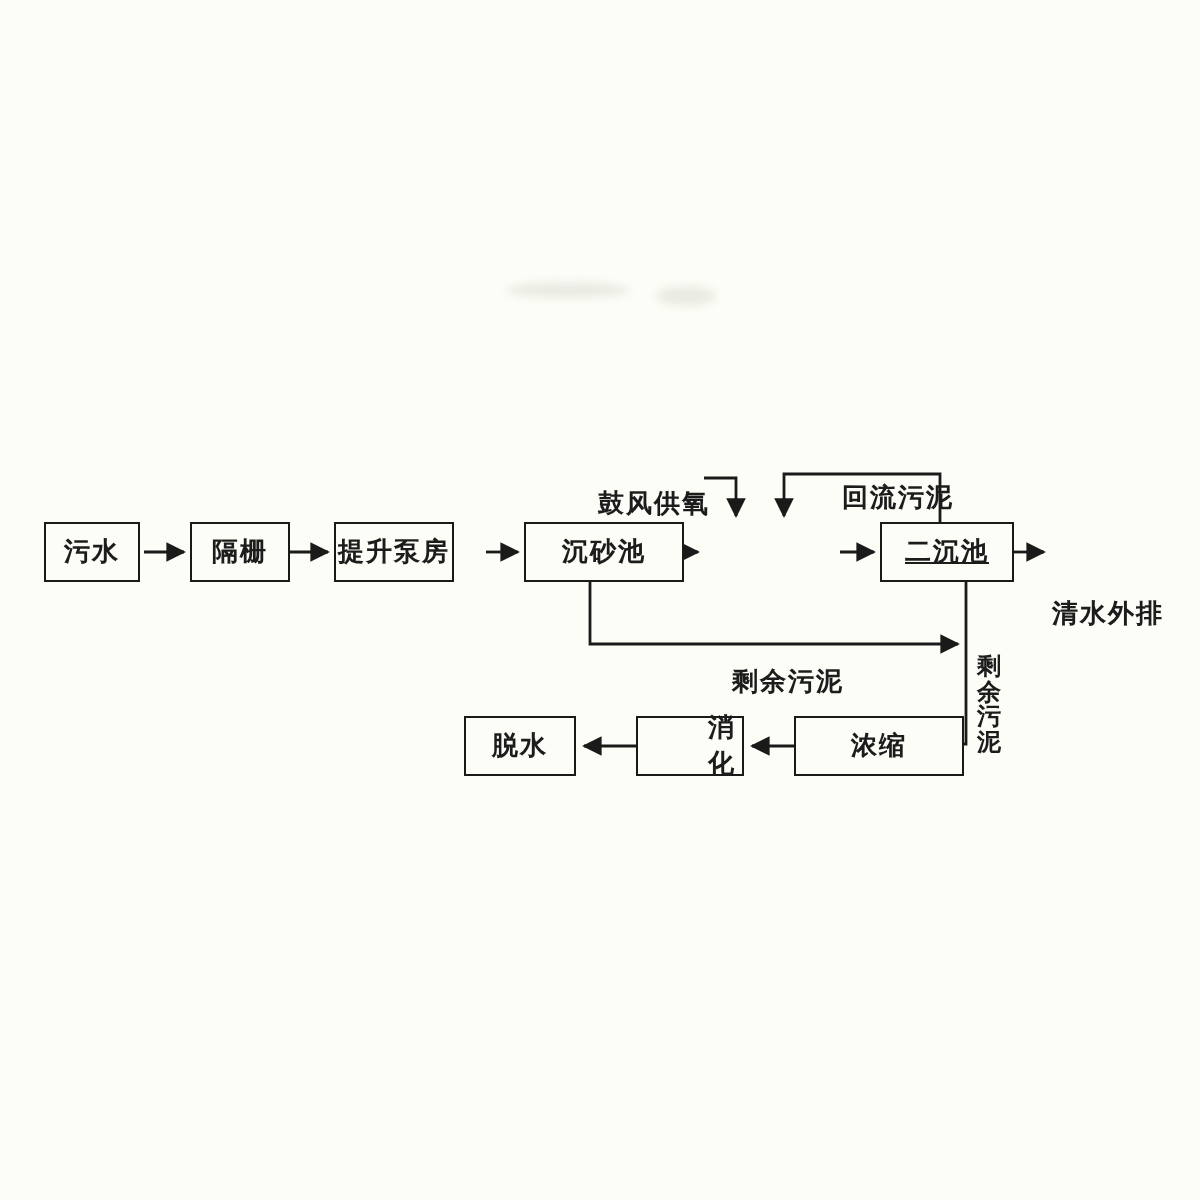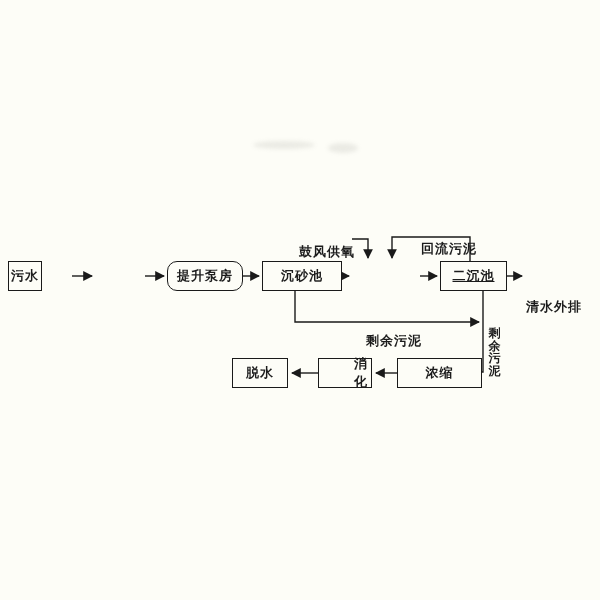--- a/index.html
+++ b/index.html
@@ -87,22 +87,23 @@
     <polyline points="470,261 470,237 392,237 392,258" fill="none" stroke="#1a1a1a" stroke-width="1.4" marker-end="url(#arrow)"></polyline>
 
     <polyline points="295,291 295,322 479,322" fill="none" stroke="#1a1a1a" stroke-width="1.4" marker-end="url(#arrow)"></polyline>
 
     <polyline points="483,291 483,372 464,372" fill="none" stroke="#1a1a1a" stroke-width="1.4" marker-end="url(#arrow)"></polyline>
 
     <line x1="397" y1="373" x2="376" y2="373" stroke="#1a1a1a" stroke-width="1.4" marker-end="url(#arrow)"></line>
     <line x1="318" y1="373" x2="292" y2="373" stroke="#1a1a1a" stroke-width="1.4" marker-end="url(#arrow)"></line>
   </svg>
 
-  <div class="node" style="left:8px; top:261px; width:34px;">污水</div>
-  <div class="node" style="left:167px; top:261px; width:76px;border-radius:10px;">提升泵房</div>
+  <div class="node" style="left:22px; top:261px; width:48px;">污水</div>
+  <div class="node" style="left:95px; top:261px; width:50px;">隔栅</div>
+  <div class="node" style="left:167px; top:261px; width:60px;">提升泵房</div>
   <div class="node" style="left:262px; top:261px; width:80px;font-family:Liberation Serif, serif;">沉砂池</div>
   <div class="node" style="left:440px; top:261px; width:67px;text-decoration:underline;">二沉池</div>
 
   <div class="node" style="left:397px; top:358px; width:85px;">浓缩</div>
   <div class="node" style="left:318px; top:358px; width:54px;padding-left:35px;">消化</div>
   <div class="node" style="left:232px; top:358px; width:56px;">脱水</div>
 
   <div class="flow-label" style="left:526px; top:269px;">清水外排</div>
   <div class="flow-label" style="left:299px; top:214px;">鼓风供氧</div>
   <div class="flow-label" style="left:397px; top:211px;padding-left:24px;">回流污泥</div>

